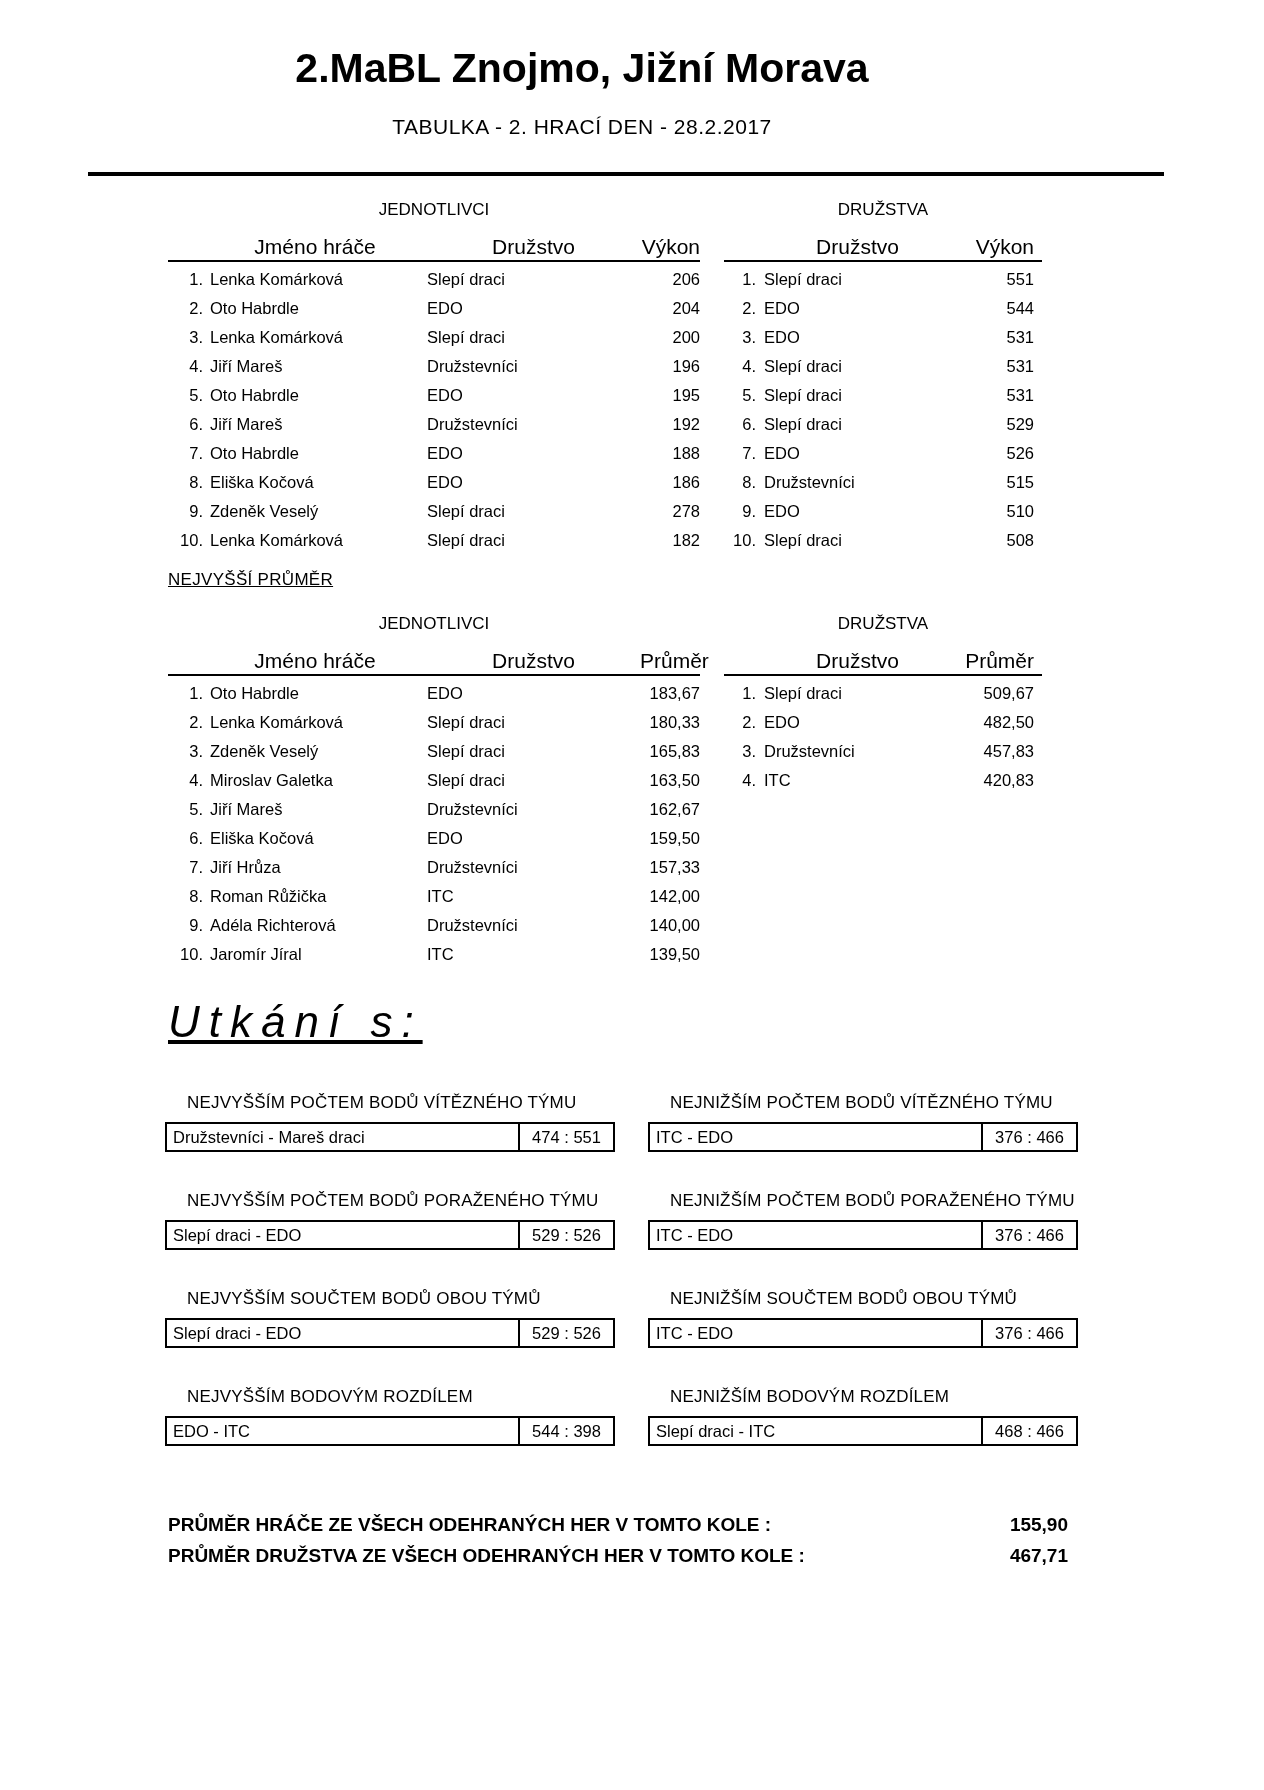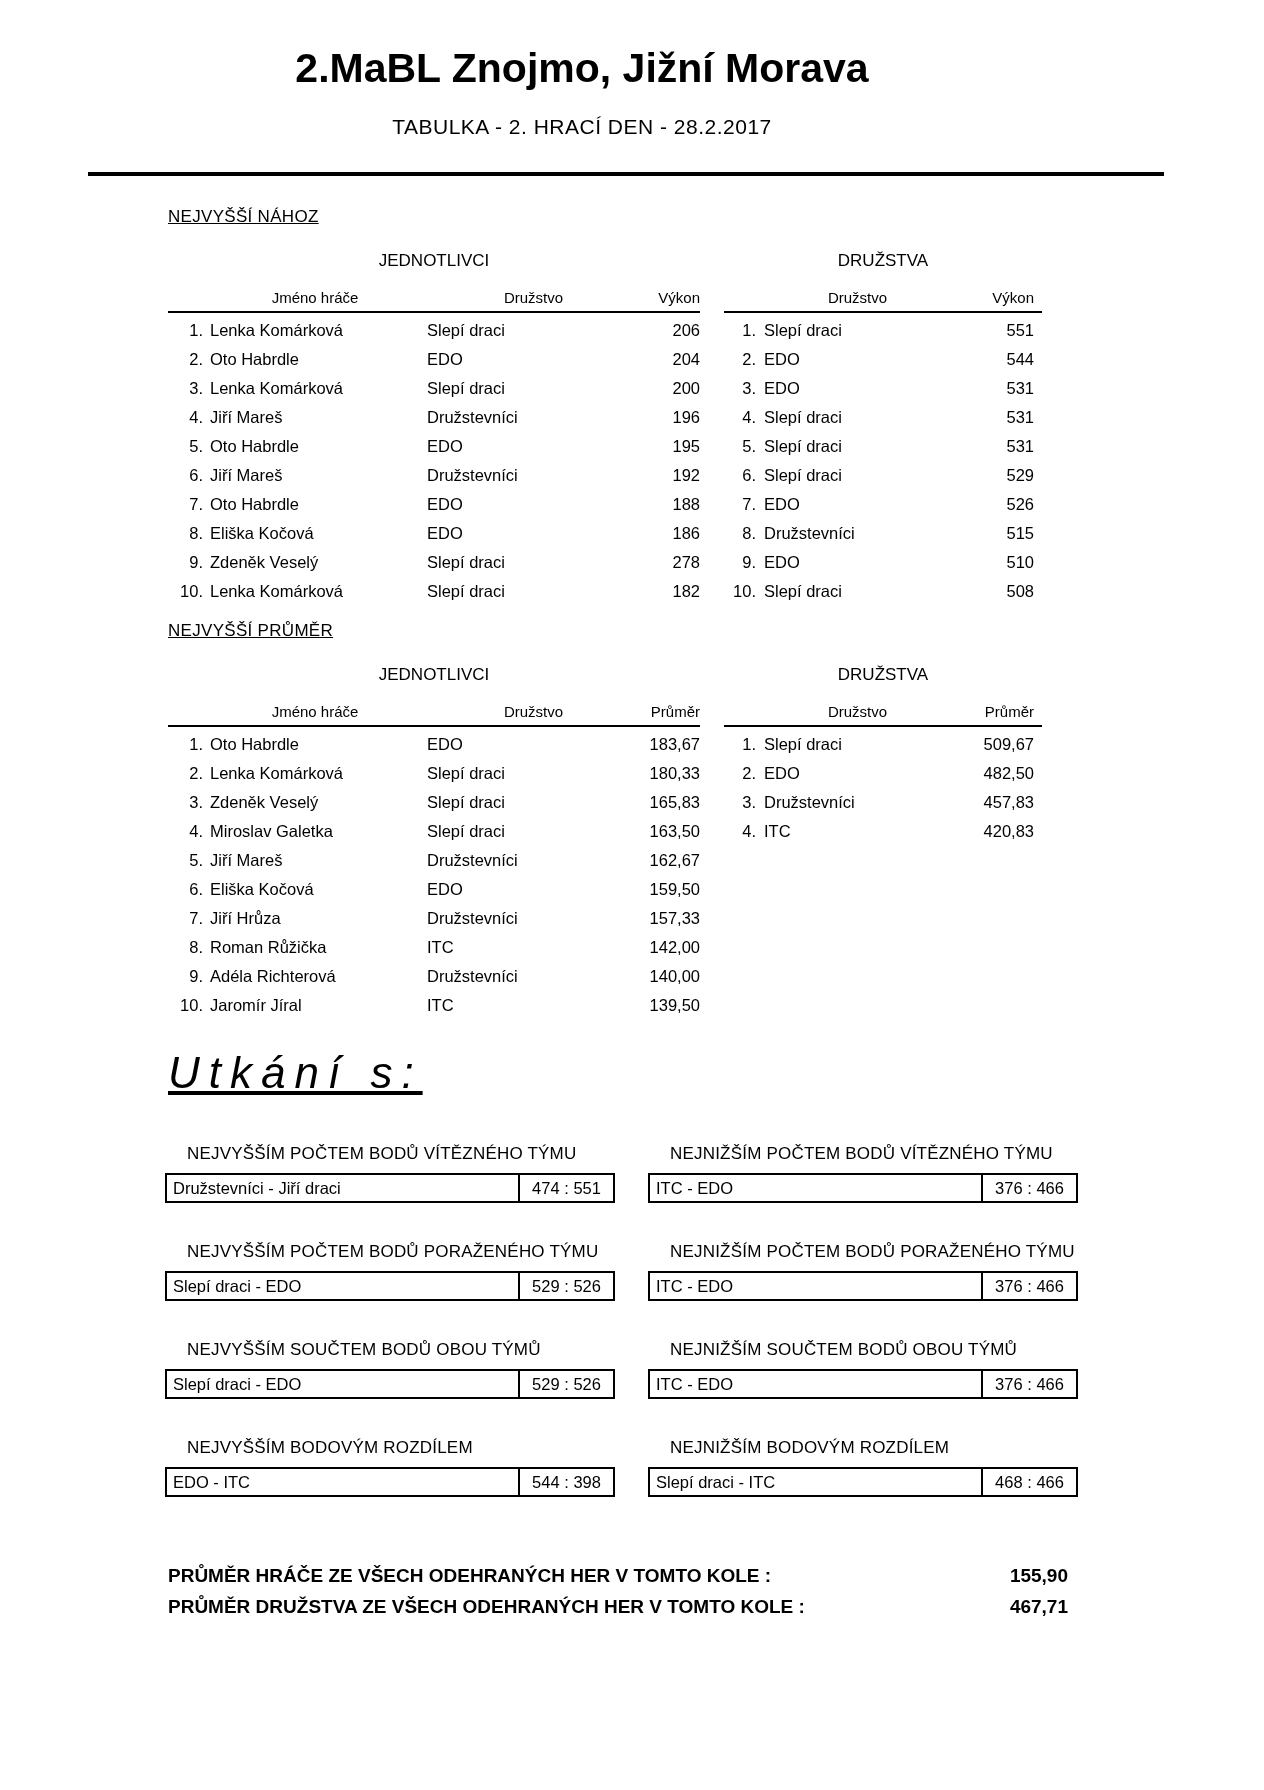--- a/index.html
+++ b/index.html
@@ -13,21 +13,21 @@
 
   .sec-heading { margin:30px 0 0 168px; font-size:17px; line-height:21px; text-decoration:underline; letter-spacing:0.3px; }
   .sec-heading.second { margin-top:14px; }
 
   .tables { display:flex; margin-left:168px; align-items:flex-start; gap:24px; }
   .itable { width:532px; }
   .ttable { width:318px; }
   .tbl-title { margin-top:23px; text-align:center; font-size:17px; line-height:21px; }
   .grid4 { display:grid; grid-template-columns:35px 224px 213px 60px; }
   .grid3 { display:grid; grid-template-columns:32px 203px 83px; }
-  .hdr { margin-top:17px; font-size:15px; line-height:20px; padding-bottom:3px; border-bottom:2px solid #000; }
+  .hdr { margin-top:17px; font-size:21px; line-height:20px; padding-bottom:3px; border-bottom:2px solid #000; }
   .h-name { text-align:center; }
   .h-team { text-align:center; }
   .h-val  { text-align:right; }
   .ttable .h-val, .ttable .c-val { padding-right:8px; }
   .rows { margin-top:3px; }
   .row { height:29px; line-height:29px; font-size:16.5px; }
   .c-rank { text-align:right; }
   .c-name { padding-left:7px; }
   .itable .c-team { }
   .ttable .c-team { padding-left:8px; }
@@ -47,21 +47,20 @@
 </head>
 <body>
 
 <div class="page">
 
   <div class="title">2.MaBL Znojmo, Jižní Morava</div>
   <div class="subtitle">TABULKA - 2. HRACÍ DEN - 28.2.2017</div>
   <div class="double-rule"></div>
 
   <div>
-    <div class="sec-heading">NEJVYŠŠÍ NÁHOZ</div>
     <div class="tables">
       <div class="itable">
         <div class="tbl-title">JEDNOTLIVCI</div>
         <div class="hdr grid4">
           <span></span>
           <span class="h-name">Jméno hráče</span>
           <span class="h-team">Družstvo</span>
           <span class="h-val">Výkon</span>
         </div>
         <div class="rows">
@@ -301,21 +300,21 @@
     </div>
   </div>
 
   <div>
     <div class="utkani-heading">Utkání s:</div>
     <div class="boxes">
 
     <div class="pair">
         <div class="pair-label">NEJVYŠŠÍM POČTEM BODŮ VÍTĚZNÉHO TÝMU</div>
         <div class="score-box">
-          <span class="match">Družstevníci - Jiří draci</span>
+          <span class="match">Družstevníci - Mareš draci</span>
           <span class="score">474 : 551</span>
         </div>
       </div>
         <div class="pair">
         <div class="pair-label">NEJNIŽŠÍM POČTEM BODŮ VÍTĚZNÉHO TÝMU</div>
         <div class="score-box">
           <span class="match">ITC - EDO</span>
           <span class="score">376 : 466</span>
         </div>
       </div>

